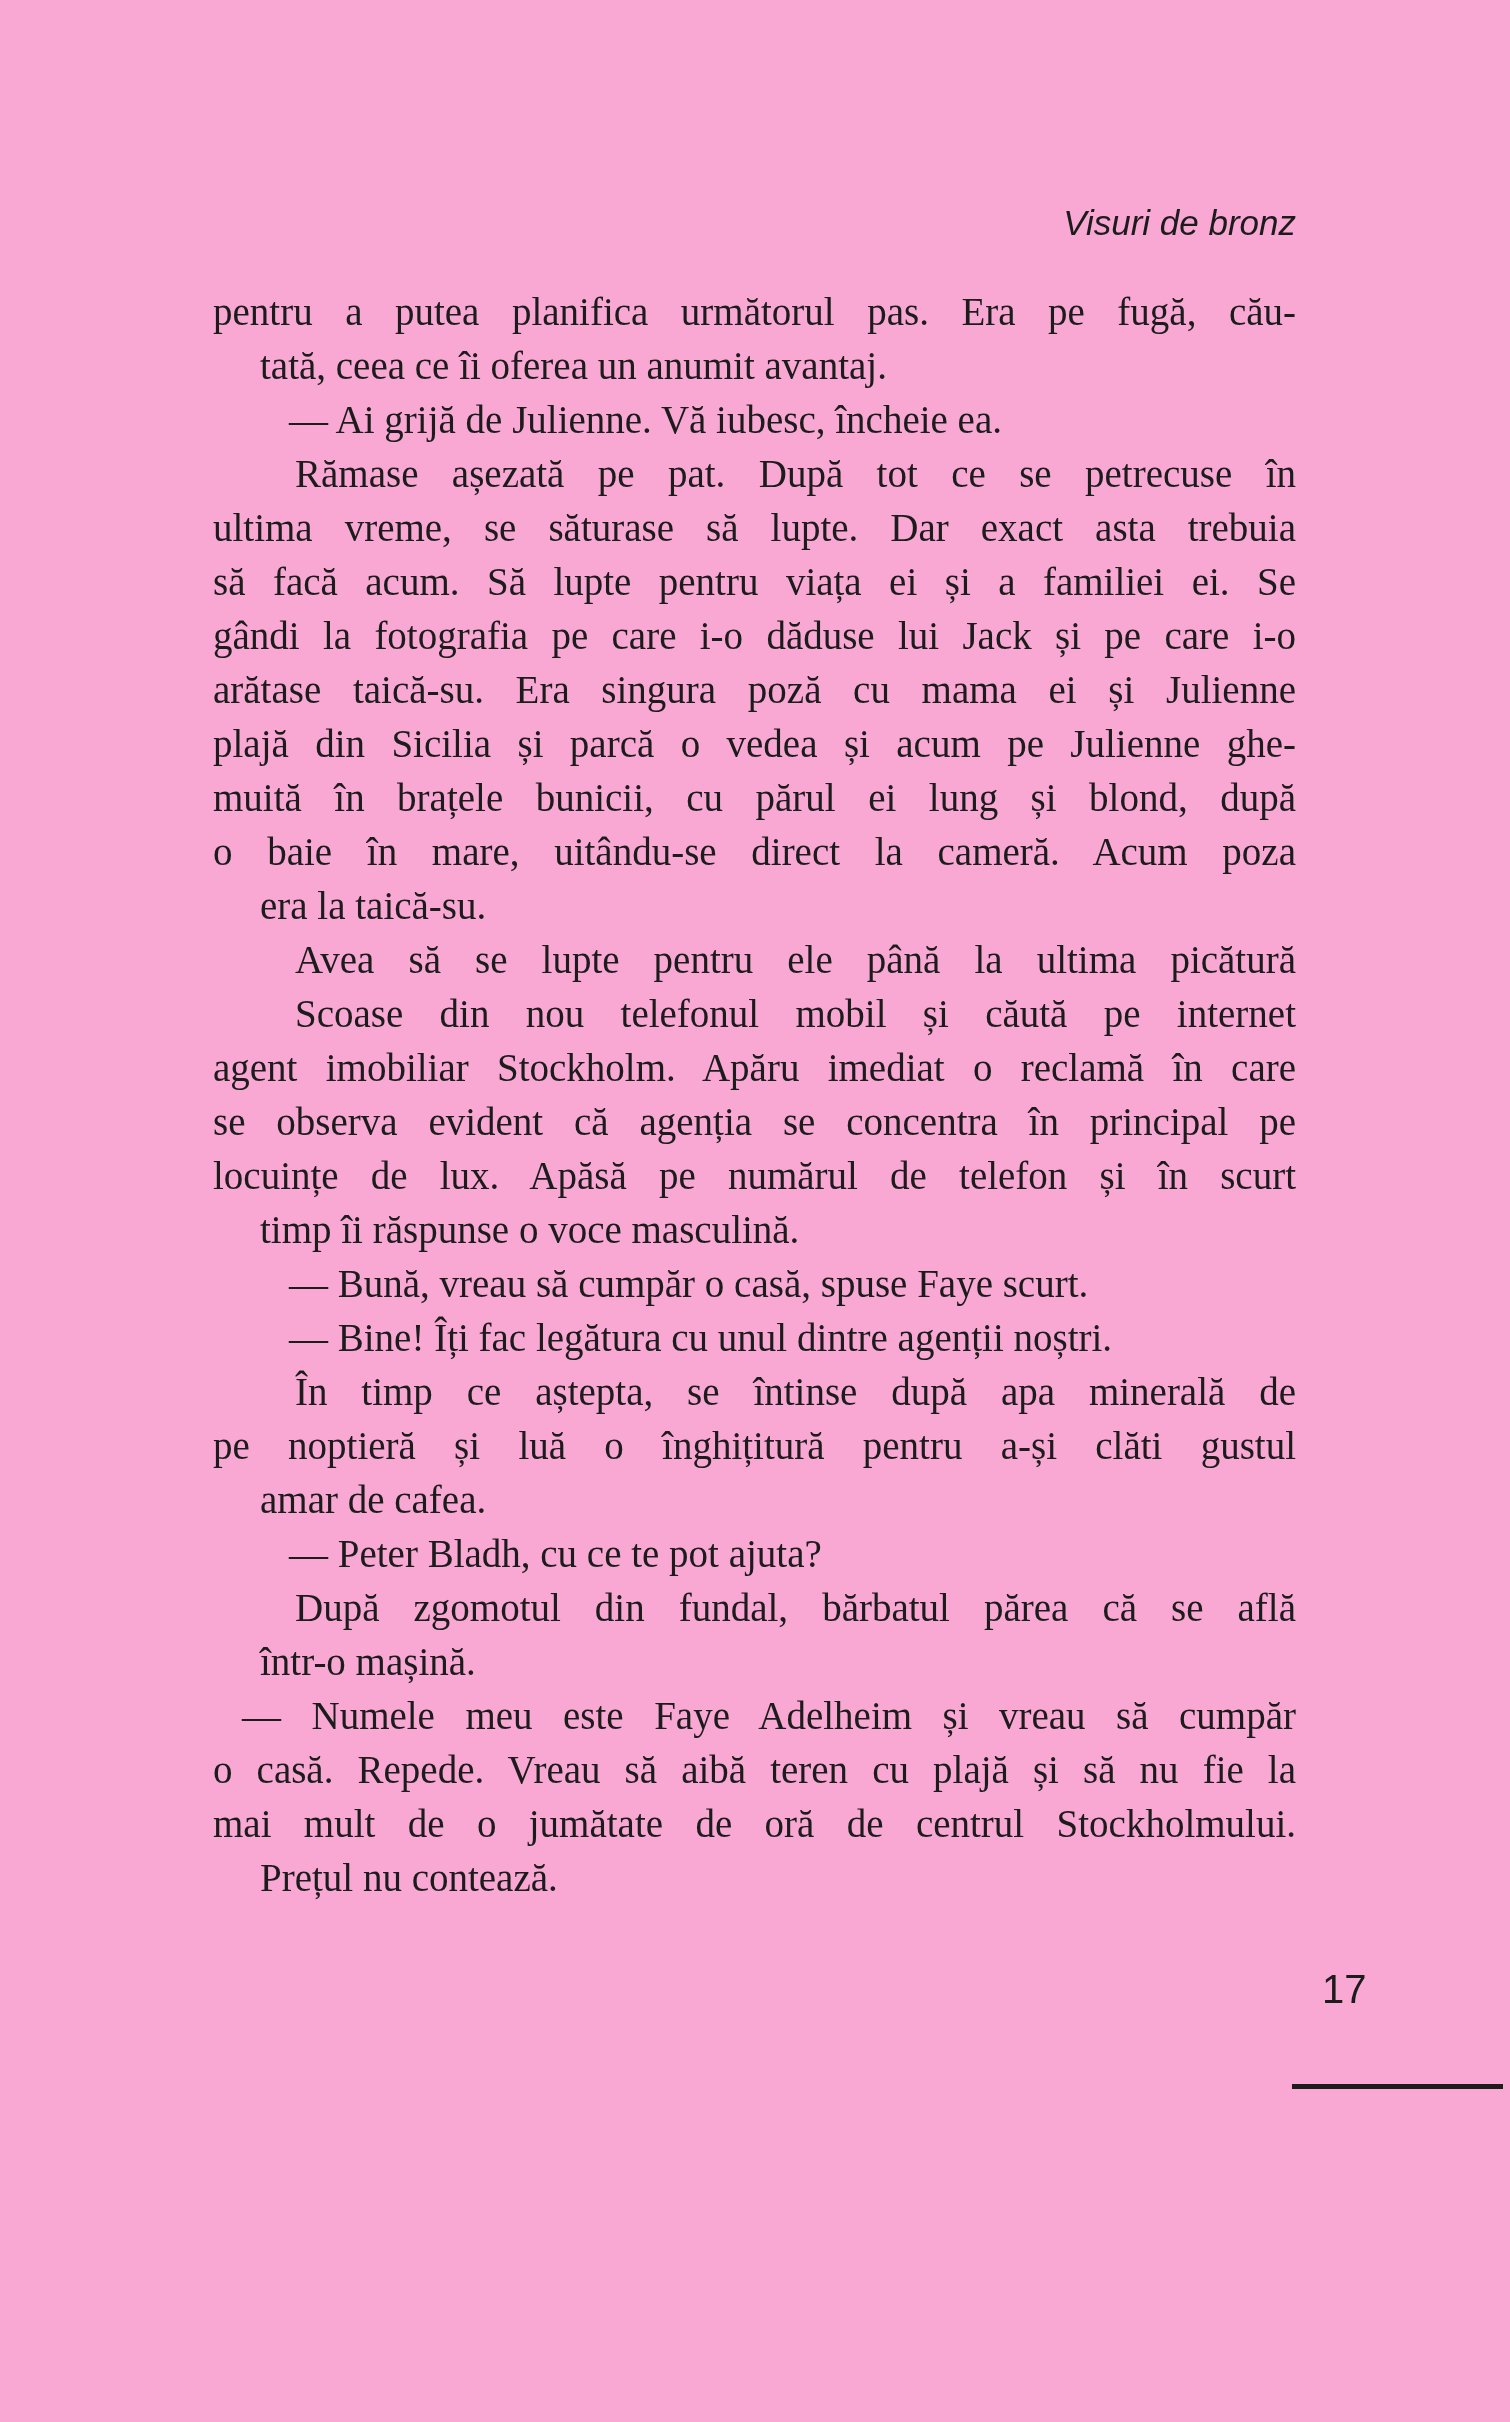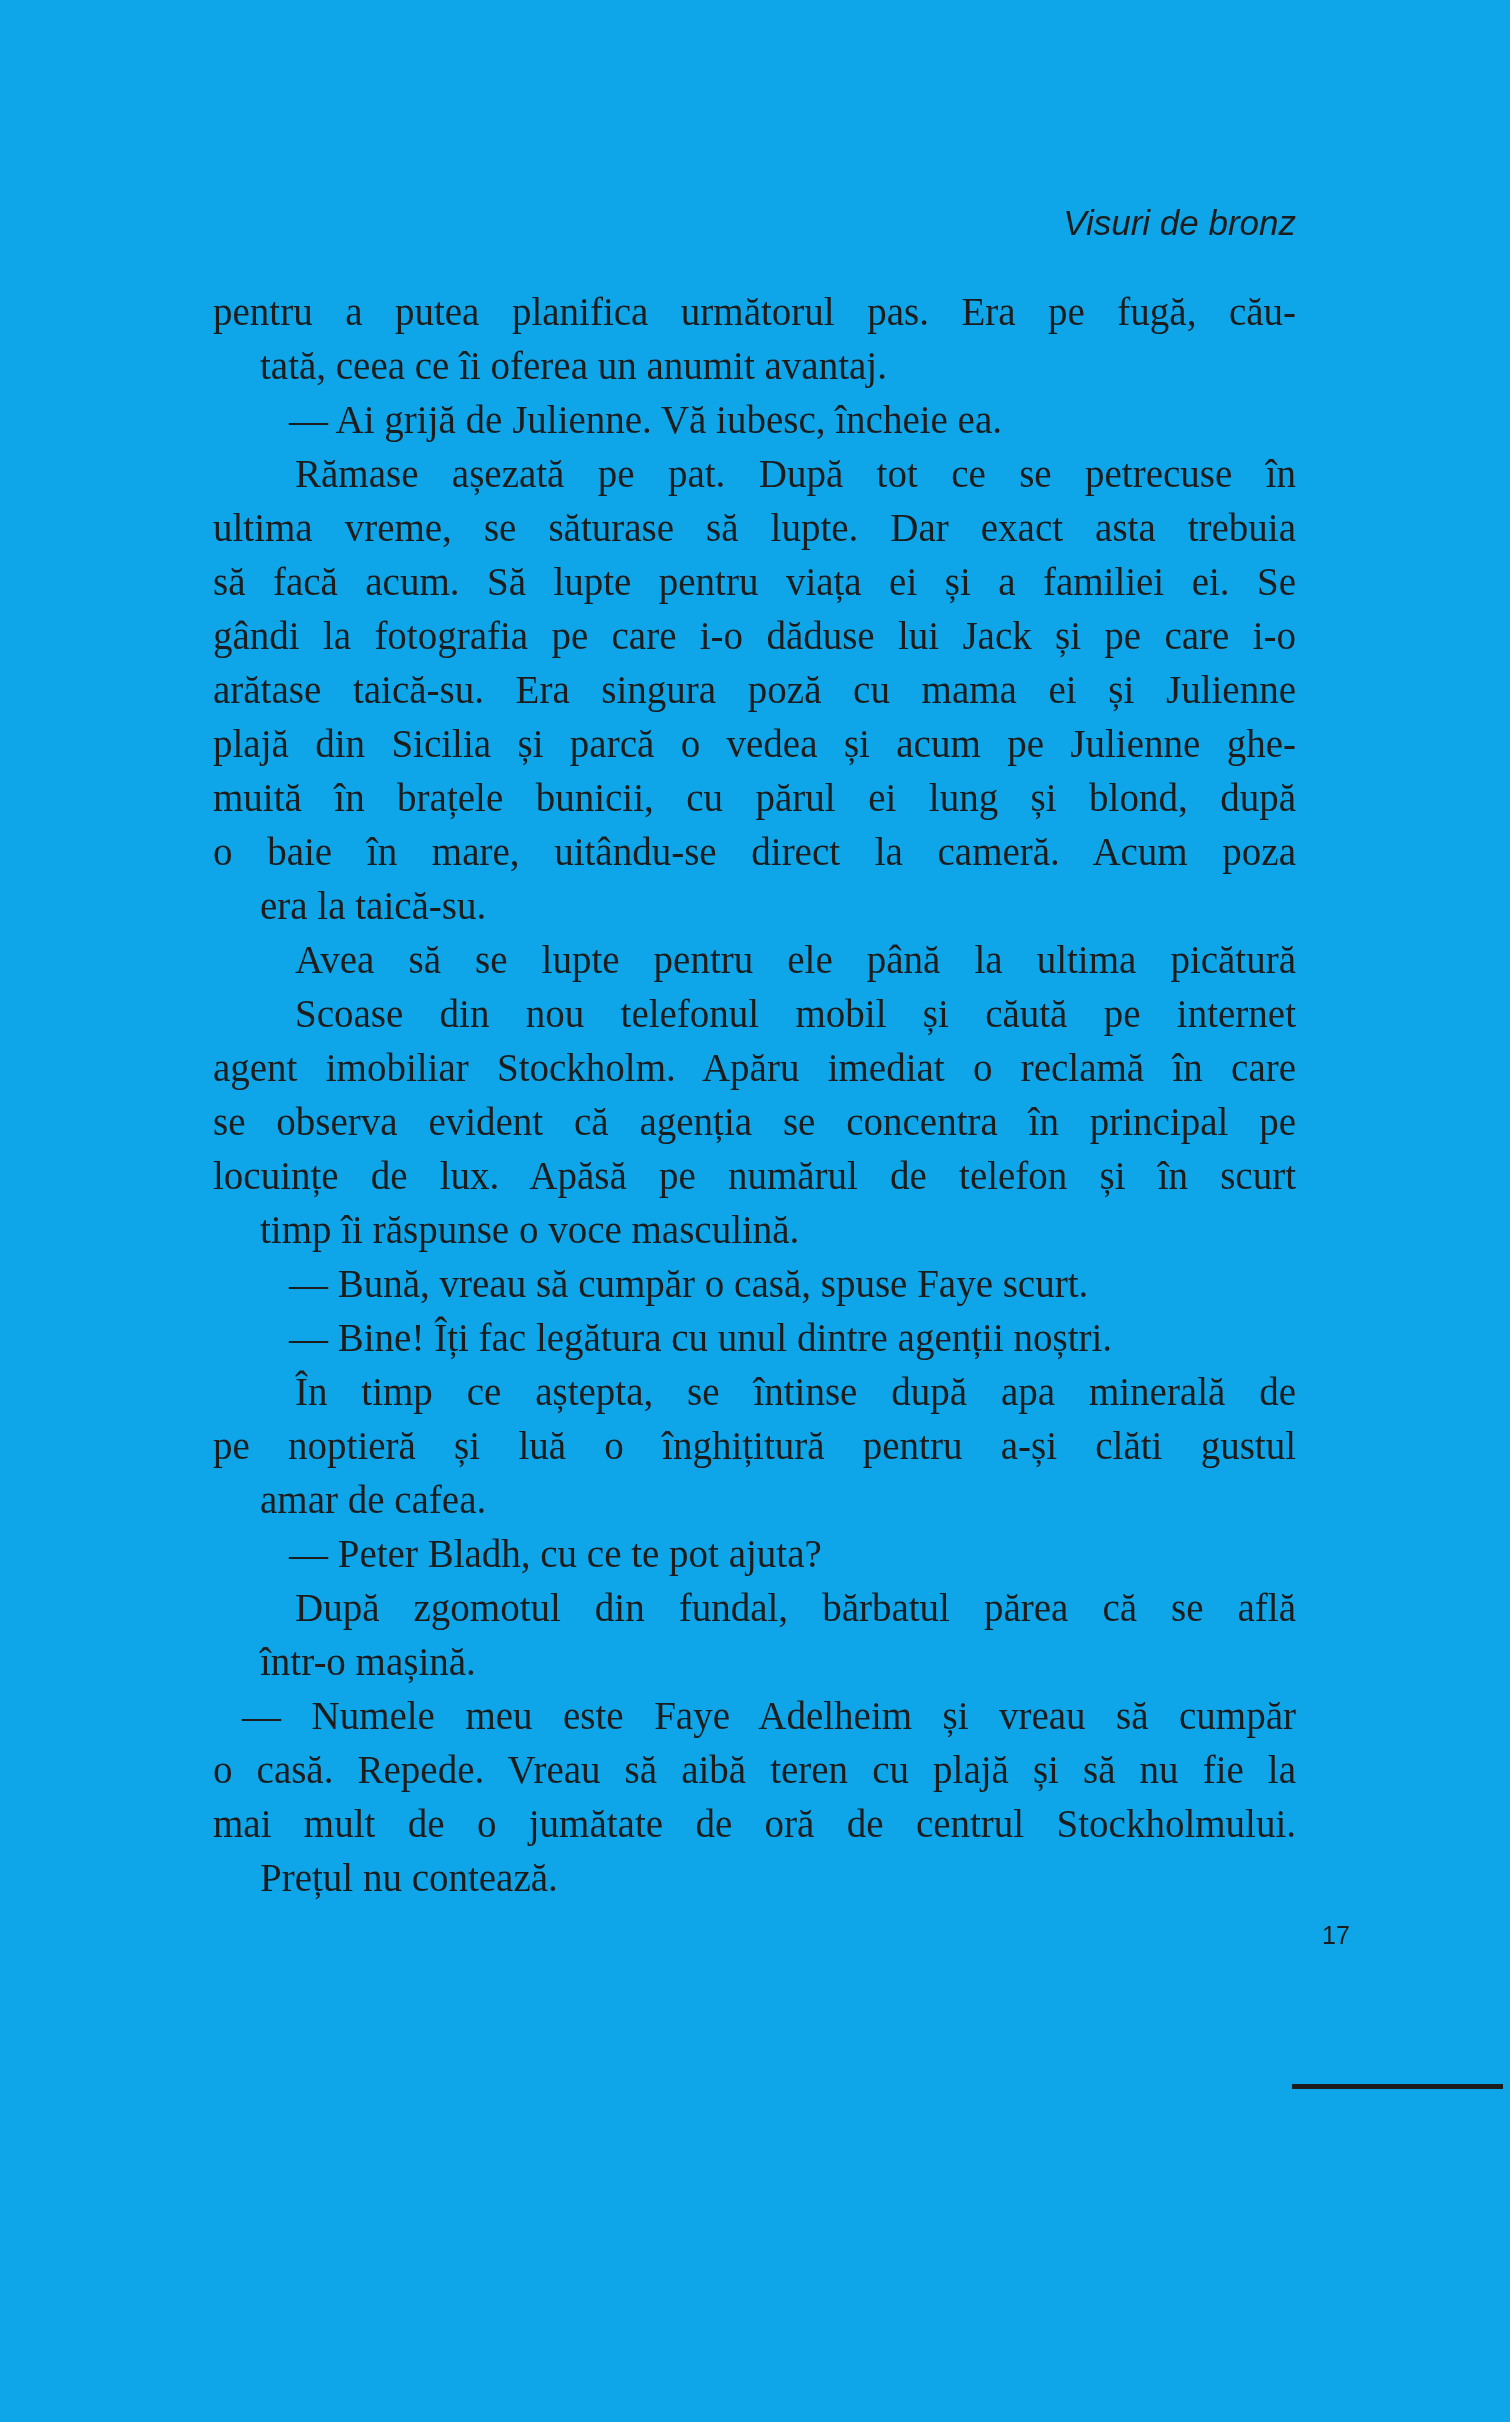--- a/index.html
+++ b/index.html
@@ -4,21 +4,21 @@
 <style>
   html, body {
     margin: 0;
     padding: 0;
     background: #ffffff;
   }
   .page {
     position: relative;
     width: 1511px;
     height: 2423px;
-    background: #0ea5e9;
+    background: #f9a8d4;
     overflow: hidden;
     font-family: "Liberation Serif", "DejaVu Serif", serif;
     color: #1c1c1c;
   }
   .running-header {
     position: absolute;
     top: 203px;
     left: 213px;
     width: 1083px;
     text-align: right;
@@ -47,24 +47,24 @@
   .line.indent-para {
     text-indent: 82px;
   }
   .line.indent-dash {
     text-indent: 29px;
   }
   .italic {
   }
   .page-number {
     position: absolute;
-    top: 1918px;
+    top: 1972px;
     left: 1322px;
     font-family: "Liberation Sans", "DejaVu Sans", sans-serif;
-    font-size: 25px;
+    font-size: 40px;
     line-height: 35px;
     color: #1c1c1c;
   }
   .footer-rule {
     position: absolute;
     top: 2084px;
     left: 1292px;
     width: 211px;
     height: 4.9px;
     background: #1c1c1c;

